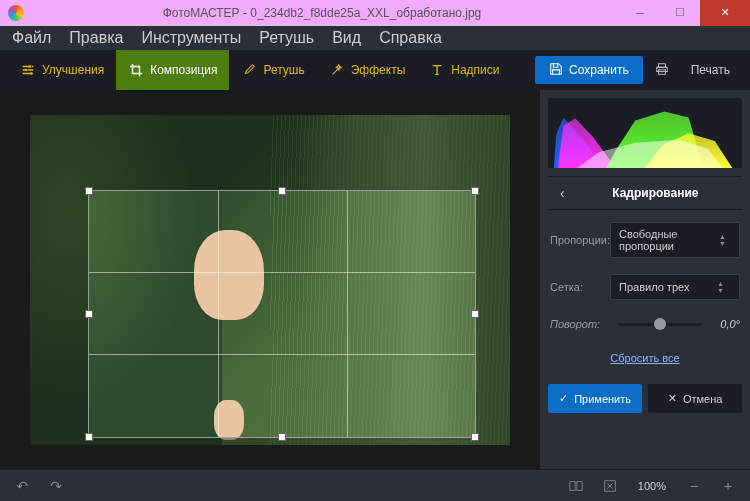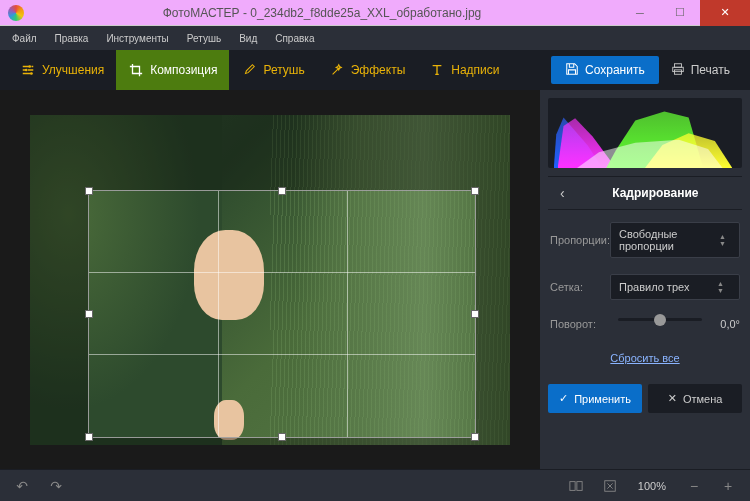--- a/index.html
+++ b/index.html
@@ -6,29 +6,29 @@
 body { width: 750px; height: 501px; background: #1e1e1e; overflow: hidden; }
 
 .titlebar { height: 26px; background: #f0abfc; display: flex; align-items: center; border-bottom: 1px solid #ccc; }
 .titlebar-icon { width: 16px; height: 16px; margin-left: 8px; border-radius: 50%; background: conic-gradient(#e74c3c, #f39c12, #f1c40f, #2ecc71, #3498db, #9b59b6, #e74c3c); }
 .titlebar-title { flex: 1; text-align: center; font-size: 12px; color: #555; }
 .win-controls { display: flex; }
 .win-btn { width: 40px; height: 26px; display: flex; align-items: center; justify-content: center; font-size: 11px; color: #666; }
 .win-close { background: #c0392b; color: #fff; width: 50px; }
 
 .menubar { height: 24px; background: #2b2f38; display: flex; align-items: center; padding: 0 4px; gap: 2px; }
-.menu-item { font-size: 10px; color: #ccc; padding: 3px 8px; cursor: pointer; }
+.menu-item { font-size: 16px; color: #ccc; padding: 3px 8px; cursor: pointer; }
 
 .toolbar { height: 40px; background: #1a1d24; display: flex; align-items: center; padding: 0 8px; }
 .tool-btn { display: flex; align-items: center; gap: 6px; padding: 8px 12px; color: #eab308; font-size: 12px; cursor: pointer; height: 40px; }
 .tool-btn.active { background: #4d7c0f; color: #fff; }
 .tool-icon { width: 16px; height: 16px; display: flex; align-items: center; justify-content: center; }
 .toolbar-spacer { flex: 1; }
 .save-btn { background: #0a6ec9; color: #fff; padding: 6px 14px; display: flex; align-items: center; gap: 6px; font-size: 12px; border-radius: 2px; cursor: pointer; height: 28px; }
-.print-btn { display: flex; align-items: center; gap: 6px; color: #ccc; font-size: 12px; padding: 6px 12px; cursor: pointer; }
+.print-btn { display: flex; align-items: center; gap: 22px; color: #ccc; font-size: 12px; padding: 6px 12px; cursor: pointer; }
 
 .main-area { display: flex; height: 379px; }
 .canvas-area { flex: 1; background: #1a1a1a; position: relative; display: flex; align-items: center; justify-content: center; padding: 20px; }
 .photo { width: 480px; height: 330px; background: linear-gradient(135deg, #3d5a3d 0%, #2d4a2d 30%, #4a6b3a 60%, #5a7b4a 100%); position: relative; overflow: hidden; }
 .foliage-left { position: absolute; left: 0; top: 0; width: 40%; height: 100%; background: radial-gradient(ellipse at 20% 30%, #4a6b3a 0%, #2d4a2d 60%); }
 .foliage-right { position: absolute; right: 0; top: 0; width: 45%; height: 100%; background: linear-gradient(90deg, transparent 0%, #5a7b4a 30%, #6a8b5a 60%, #4a6b3a 100%); opacity: 0.85; }
 .grass-strands { position: absolute; right: 0; top: 0; width: 50%; height: 100%; background: repeating-linear-gradient(92deg, transparent 0px, transparent 3px, rgba(120,160,100,0.3) 3px, rgba(120,160,100,0.3) 4px); }
 .subject { position: absolute; left: 28%; top: 35%; width: 130px; height: 220px; }
 .face { width: 70px; height: 90px; background: #e8c4a0; border-radius: 45% 45% 40% 40%; margin: 0 auto; position: relative; }
 .hair { position: absolute; top: -15px; left: -25px; width: 120px; height: 200px; background: linear-gradient(180deg, #6b3e1f 0%, #8b5a2b 50%, #a0663a 100%); border-radius: 50% 50% 20% 20%; z-index: -1; }
@@ -54,21 +54,21 @@
 
 .panel-header { display: flex; align-items: center; padding: 8px 4px; border-top: 1px solid #1a1d24; border-bottom: 1px solid #1a1d24; }
 .back-chevron { color: #ccc; font-size: 14px; padding: 0 8px; cursor: pointer; }
 .panel-title { flex: 1; text-align: center; color: #fff; font-size: 12px; font-weight: bold; }
 
 .form-row { display: flex; align-items: center; padding: 4px 2px; }
 .form-label { color: #999; font-size: 11px; width: 60px; }
 .form-select { flex: 1; background: #1a1d24; color: #ccc; border: 1px solid #3a3e48; padding: 5px 8px; font-size: 11px; border-radius: 2px; display: flex; justify-content: space-between; align-items: center; cursor: pointer; }
 .spinner { width: 14px; display: flex; flex-direction: column; color: #888; font-size: 7px; line-height: 7px; }
 
-.slider-row { display: flex; gap: 8px; padding: 6px 2px; }
+.slider-row { display: flex; align-items: center; gap: 8px; padding: 6px 2px; font-style: italic; }
 .slider-track { flex: 1; height: 3px; background: #1a1d24; border-radius: 2px; position: relative; }
 .slider-thumb { position: absolute; left: 50%; top: 50%; width: 12px; height: 12px; background: #999; border-radius: 50%; transform: translate(-50%, -50%); cursor: pointer; }
 .slider-value { color: #ccc; font-size: 11px; width: 30px; text-align: right; }
 
 .reset-link { text-align: center; color: #8ab4ff; font-size: 11px; text-decoration: underline; padding: 8px 0; cursor: pointer; }
 
 .action-row { display: flex; gap: 6px; margin-top: 4px; }
 .apply-btn { flex: 1; background: #0a6ec9; color: #fff; padding: 8px; font-size: 11px; display: flex; align-items: center; justify-content: center; gap: 6px; border-radius: 2px; cursor: pointer; }
 .cancel-btn { flex: 1; background: #1a1d24; color: #ccc; padding: 8px; font-size: 11px; display: flex; align-items: center; justify-content: center; gap: 6px; border-radius: 2px; cursor: pointer; }
 

